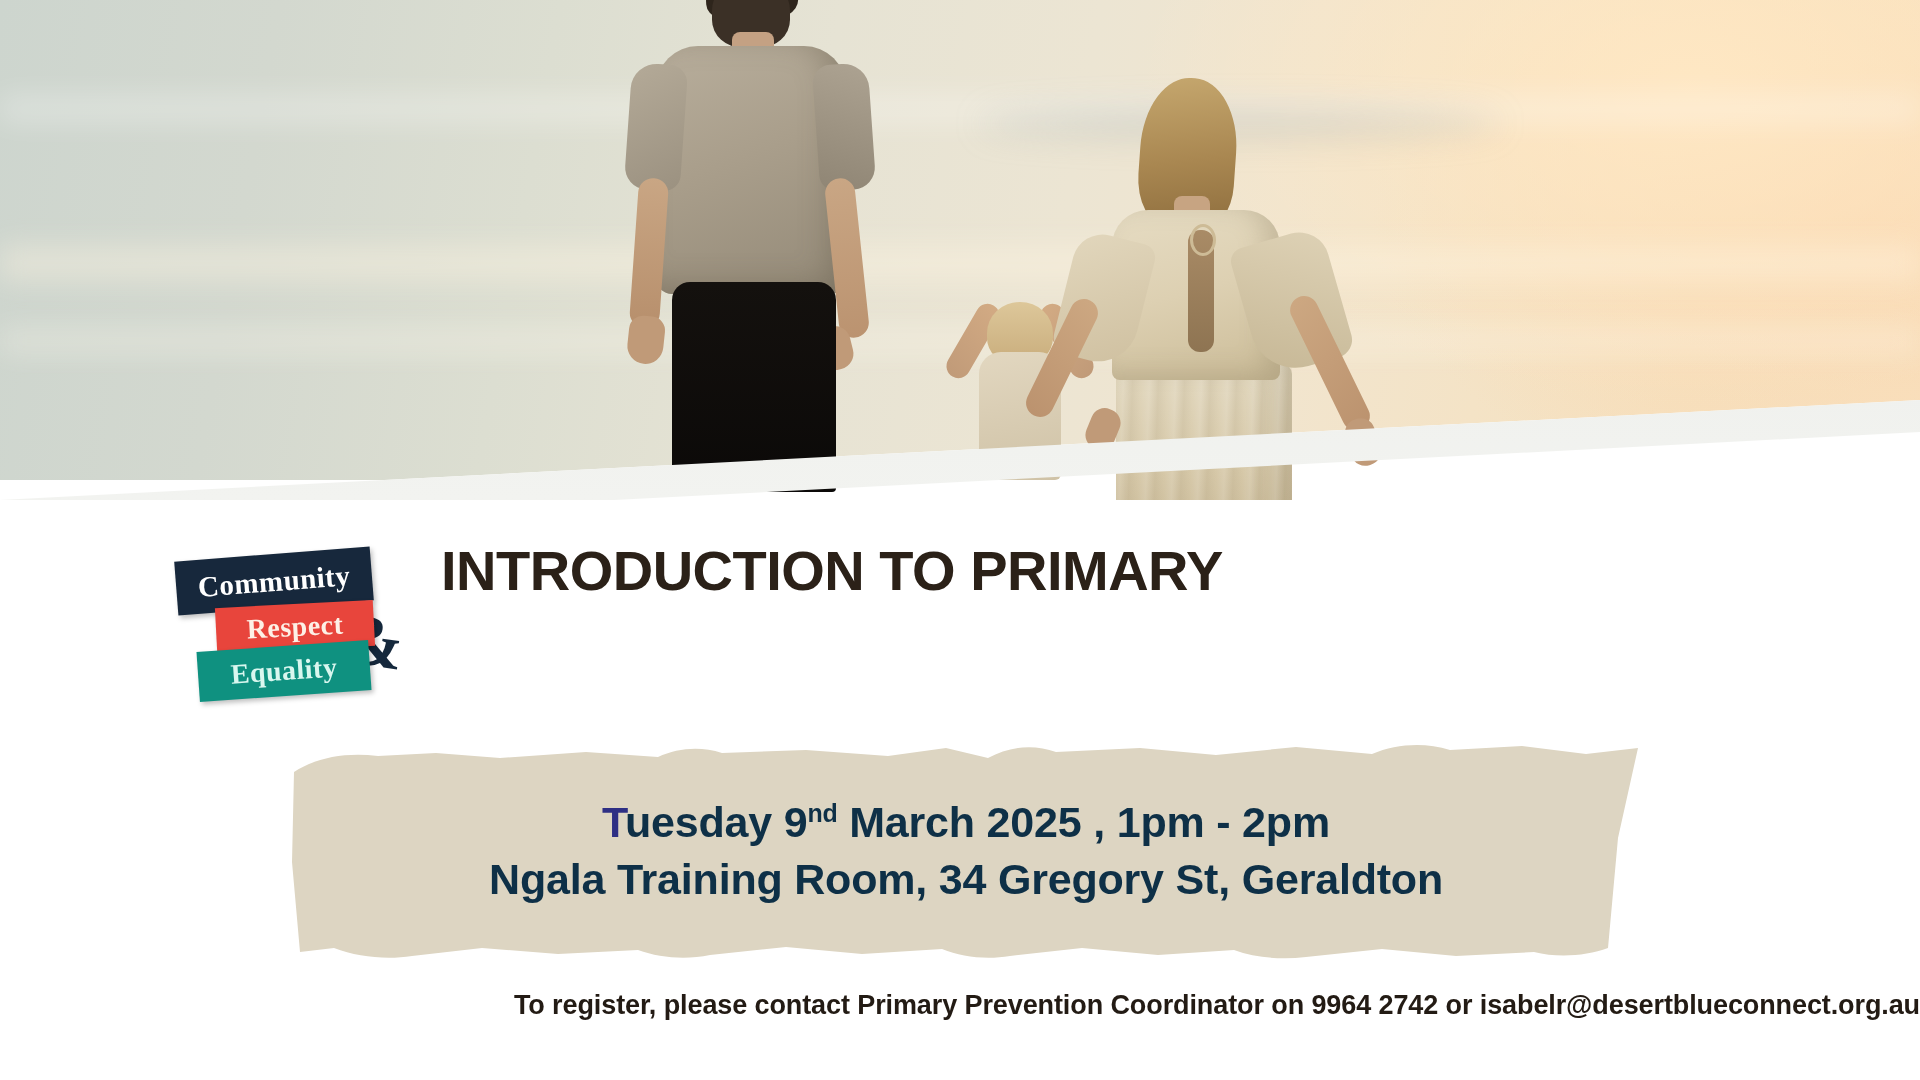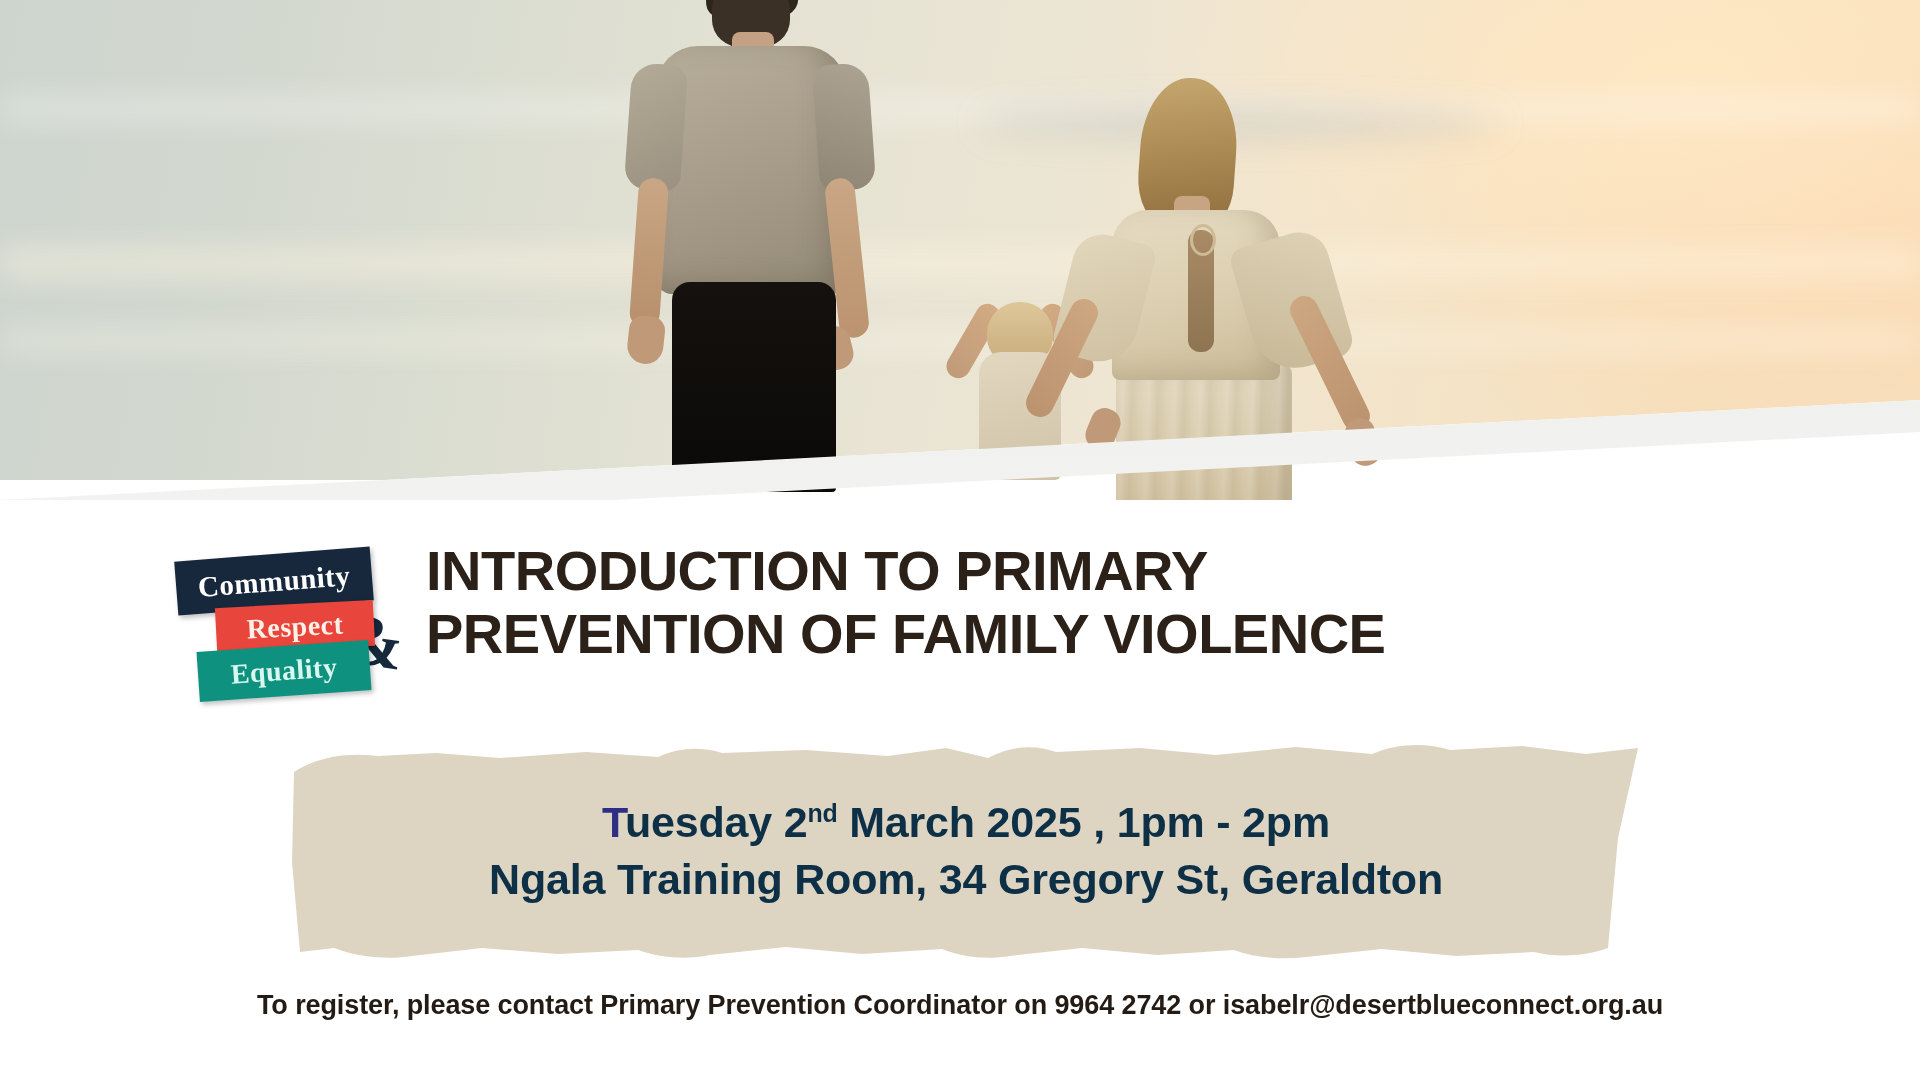--- a/index.html
+++ b/index.html
@@ -335,21 +335,21 @@
     left: 22px; top: 92px;
     width: 172px; height: 50px;
     background: #0f9180;
     color: #d9f7ef;
     font-size: 28px;
     transform: rotate(-4deg);
     z-index: 4;
   }
 
   .headline {
-    margin-left: 20px;
+    margin-left: 35px;
     margin-top: 0px;
     font-family: "Liberation Sans", sans-serif;
     font-weight: 700;
     font-size: 56px;
     line-height: 1.12;
     letter-spacing: -0.5px;
     color: #2b2118;
     text-transform: uppercase;
     max-width: 1230px;
   }
@@ -389,21 +389,21 @@
     font-size: 0.58em;
     vertical-align: super;
     line-height: 0;
   }
 
   
   .footer {
     position: absolute;
     left: 0; top: 470px;
     width: 1920px;
-    text-align: center;
+    text-align: right;
     font-family: "Liberation Sans", sans-serif;
     font-weight: 700;
     font-size: 27px;
     color: #231b14;
     letter-spacing: -0.1px;
     white-space: nowrap;
   }
 </style>
 </head>
 <body>
@@ -465,21 +465,20 @@
 
     <div class="logo">
       <div class="logo-ampersand">&amp;</div>
       <div class="logo-band community">Community</div>
       <div class="logo-band respect">Respect</div>
       <div class="logo-band equality">Equality</div>
     </div>
 
     <h1 class="headline">
       <span class="ln">INTRODUCTION TO PRIMARY</span>
-      <span class="ln">PREVENTION OF FAMILY VIOLENCE</span>
     </h1>
   </div>
 
   <div class="banner-wrap">
     <svg class="banner-shape" viewBox="0 0 1360 218" preserveAspectRatio="none">
       <path d="M 8,30
                C 30,16 58,10 92,14
                L 150,11 L 214,16 L 300,10 L 372,15
                C 392,6 414,4 436,11
                L 520,8 L 602,14 L 660,6 L 702,16
@@ -494,21 +493,21 @@
                L 872,213 L 796,206 L 724,214
                C 700,218 676,215 656,207
                L 576,212 L 500,205 L 424,213
                C 400,218 374,216 352,208
                L 272,212 L 196,206 L 126,214
                C 100,218 72,215 48,206
                L 14,210 L 6,120 Z" fill="#ddd5c2"></path>
     </svg>
 
     <div class="banner-text">
-      <div class="banner-line"><span class="accent">T</span><span>uesday 2</span><sup>nd</sup><span> March 2025 ,  1pm - 2pm</span></div>
+      <div class="banner-line"><span class="accent">T</span><span>uesday 9</span><sup>nd</sup><span> March 2025 ,  1pm - 2pm</span></div>
 
       <div class="banner-line">Ngala Training Room, 34 Gregory St, Geraldton</div>
     </div>
   </div>
 
   <div class="footer">To register, please contact Primary Prevention Coordinator on 9964 2742 or isabelr@desertblueconnect.org.au</div>
 
 </div>
 
 </body></html>

